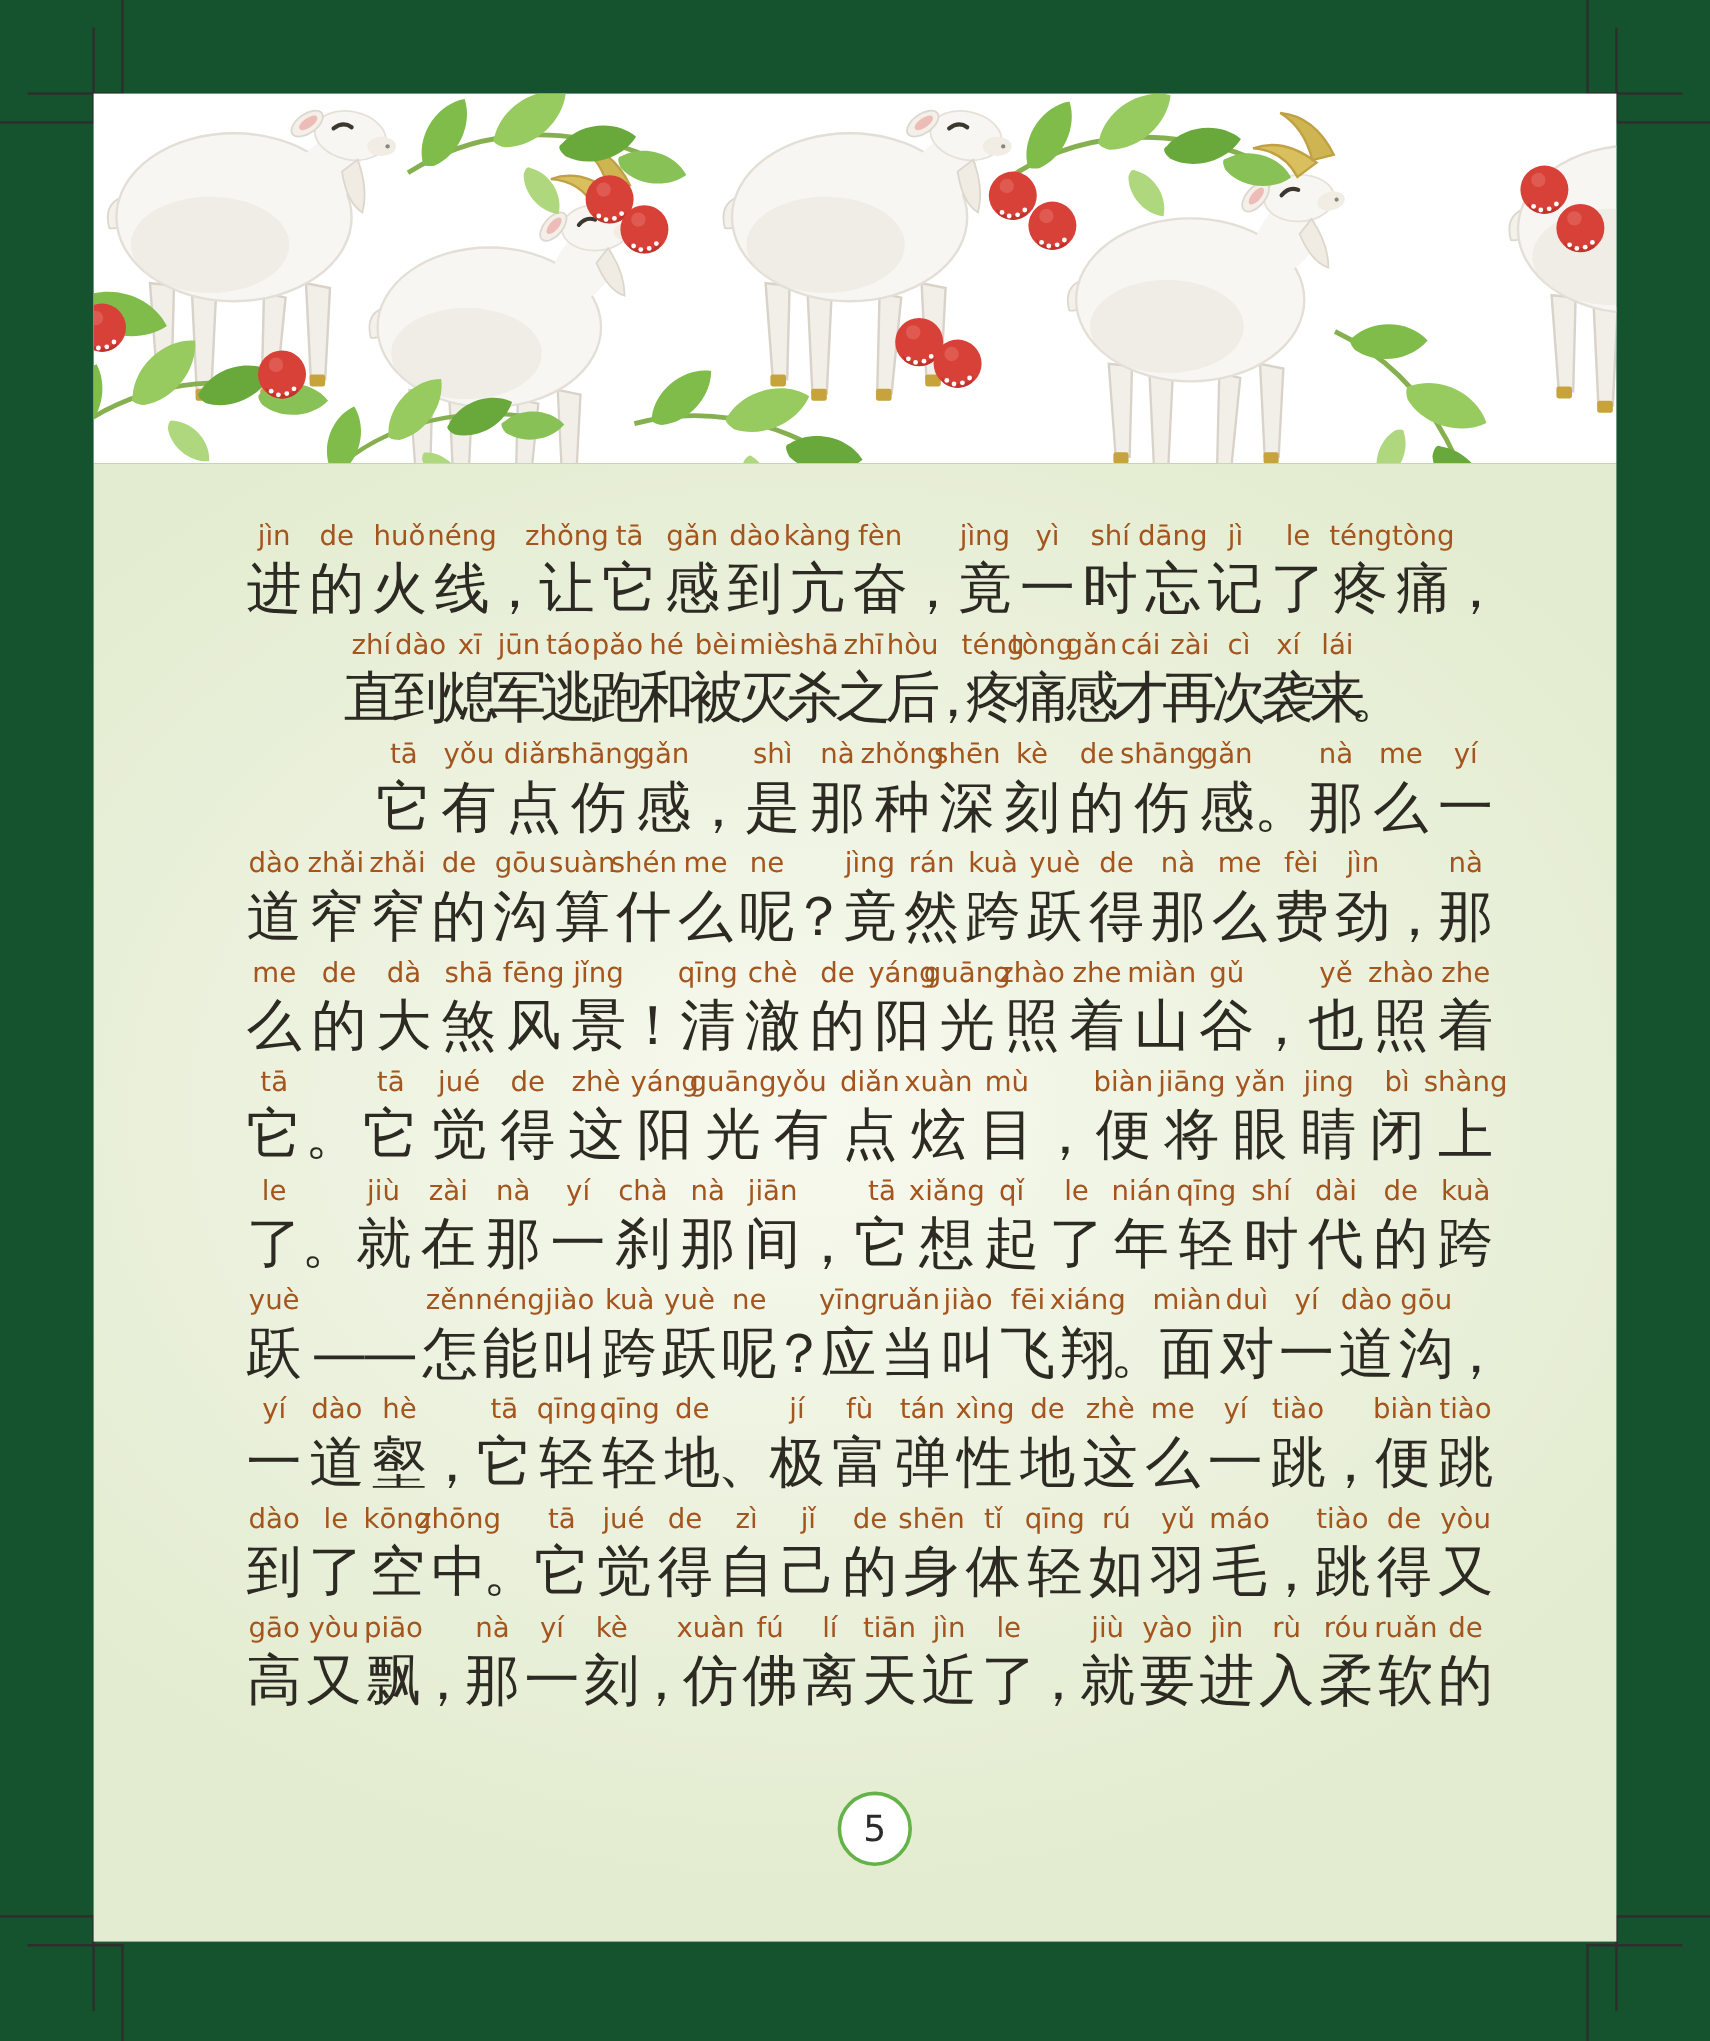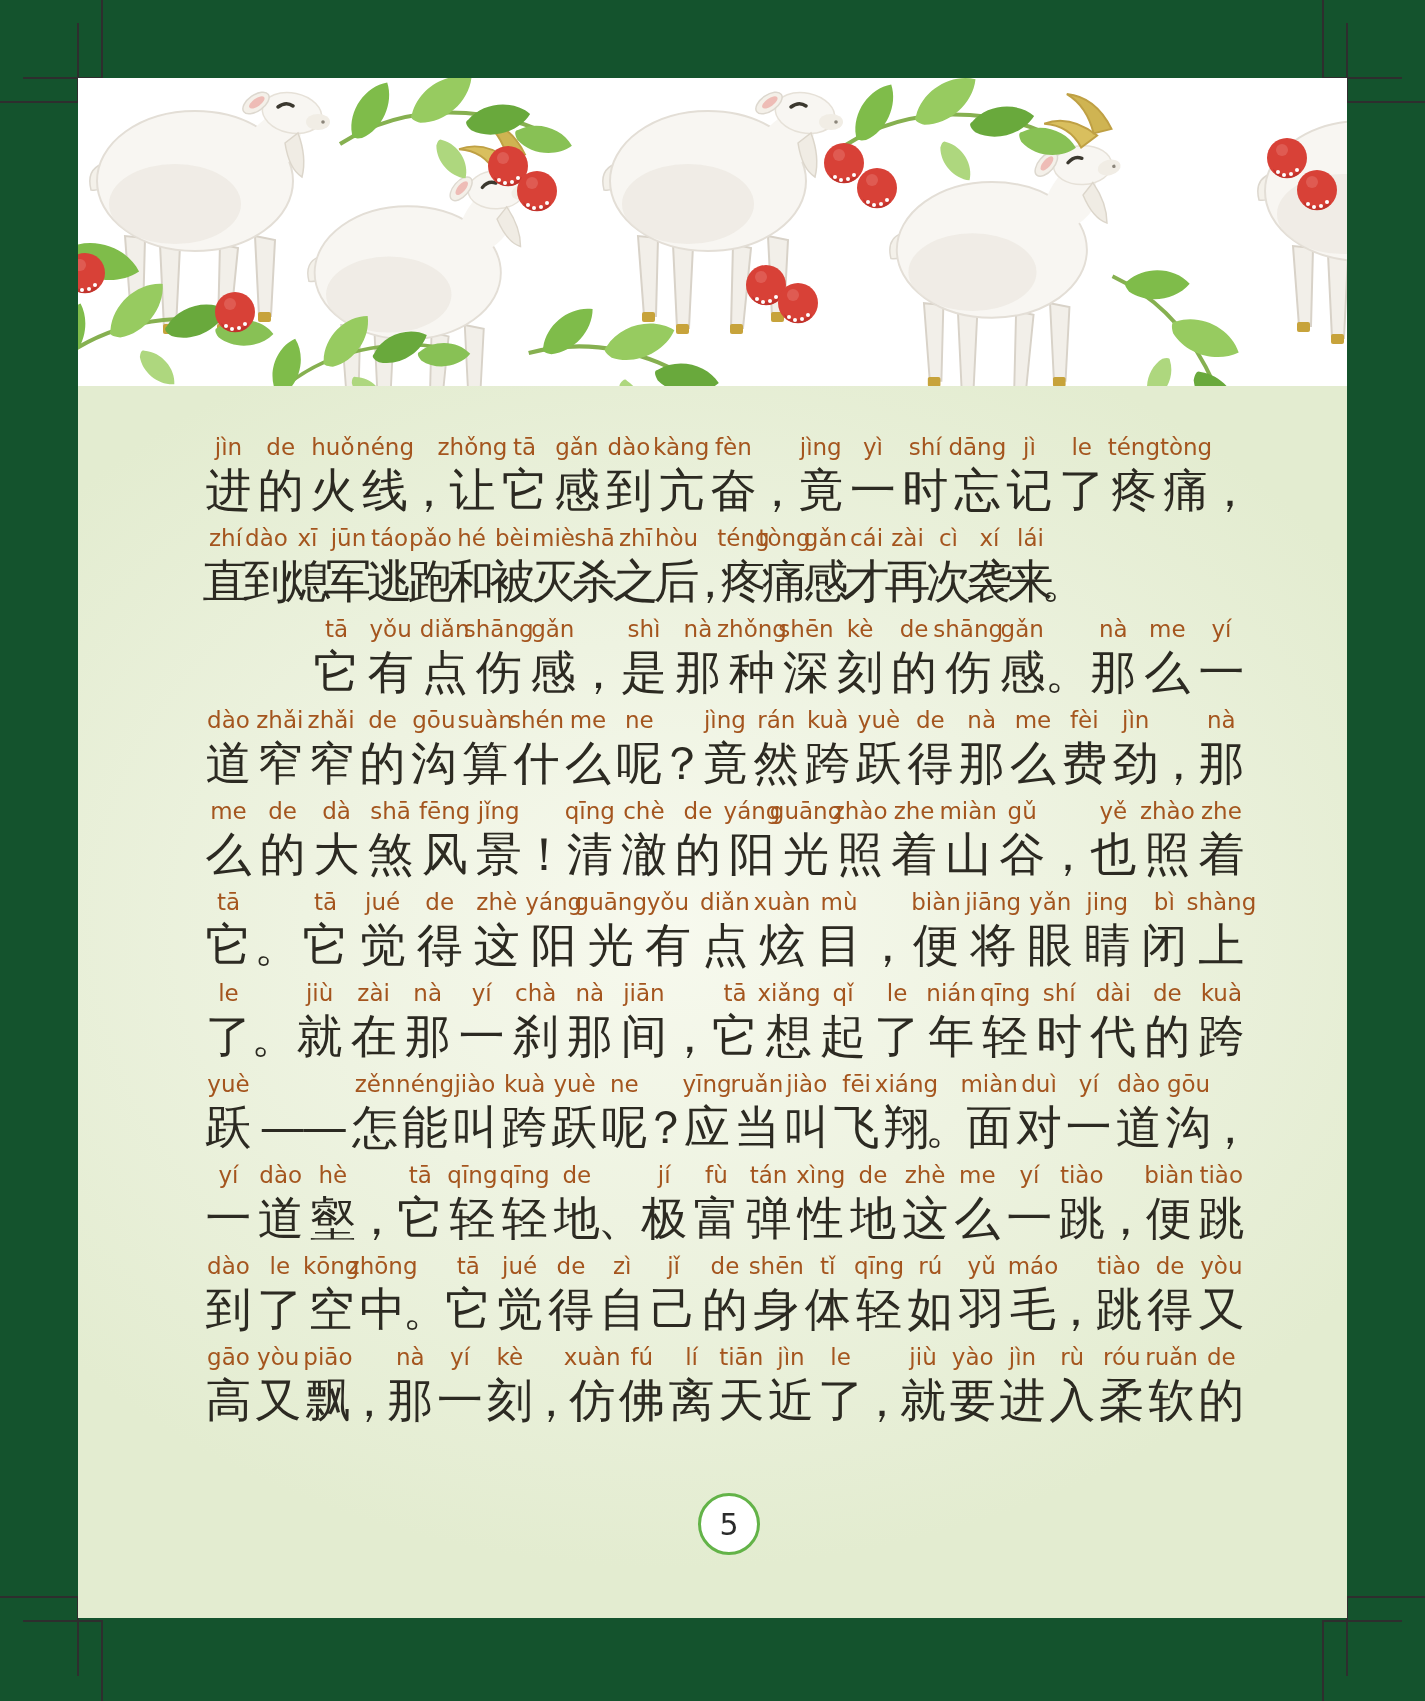--- a/index.html
+++ b/index.html
@@ -17,21 +17,21 @@
   
   .panel {
     position:absolute; left:78px; top:386px; width:1269px; height:1232px;
     background: radial-gradient(ellipse 820px 640px at 47% 44%,
       #f7f9ee 0%, #eef3e1 45%, #e3ecd0 100%);
   }
   
   .text-block { position:absolute; left:127px; top:48px; width:1040px; }
   .text-row { display:flex; justify-content:space-between; position:relative;
               height:80px; margin-bottom:11px; }
-  .text-row.no-fill { justify-content:flex-start; }
+  .text-row.no-fill { justify-content:center; }
   .cell { position:relative; width:47px; height:80px; flex:0 0 auto; }
   .no-fill .cell { width:41px; }
   .cell.punct { width:30px; }
   .no-fill .cell.punct { width:26px; }
   .cell.dash { width:94px; }
   .cell.indent { width:47px; }
   .py {
     position:absolute; top:0; left:50%; transform:translateX(-50%);
     white-space:nowrap; font-family:"DejaVu Sans", sans-serif;
     font-size:23px; line-height:1.15; color:#a4551e;

